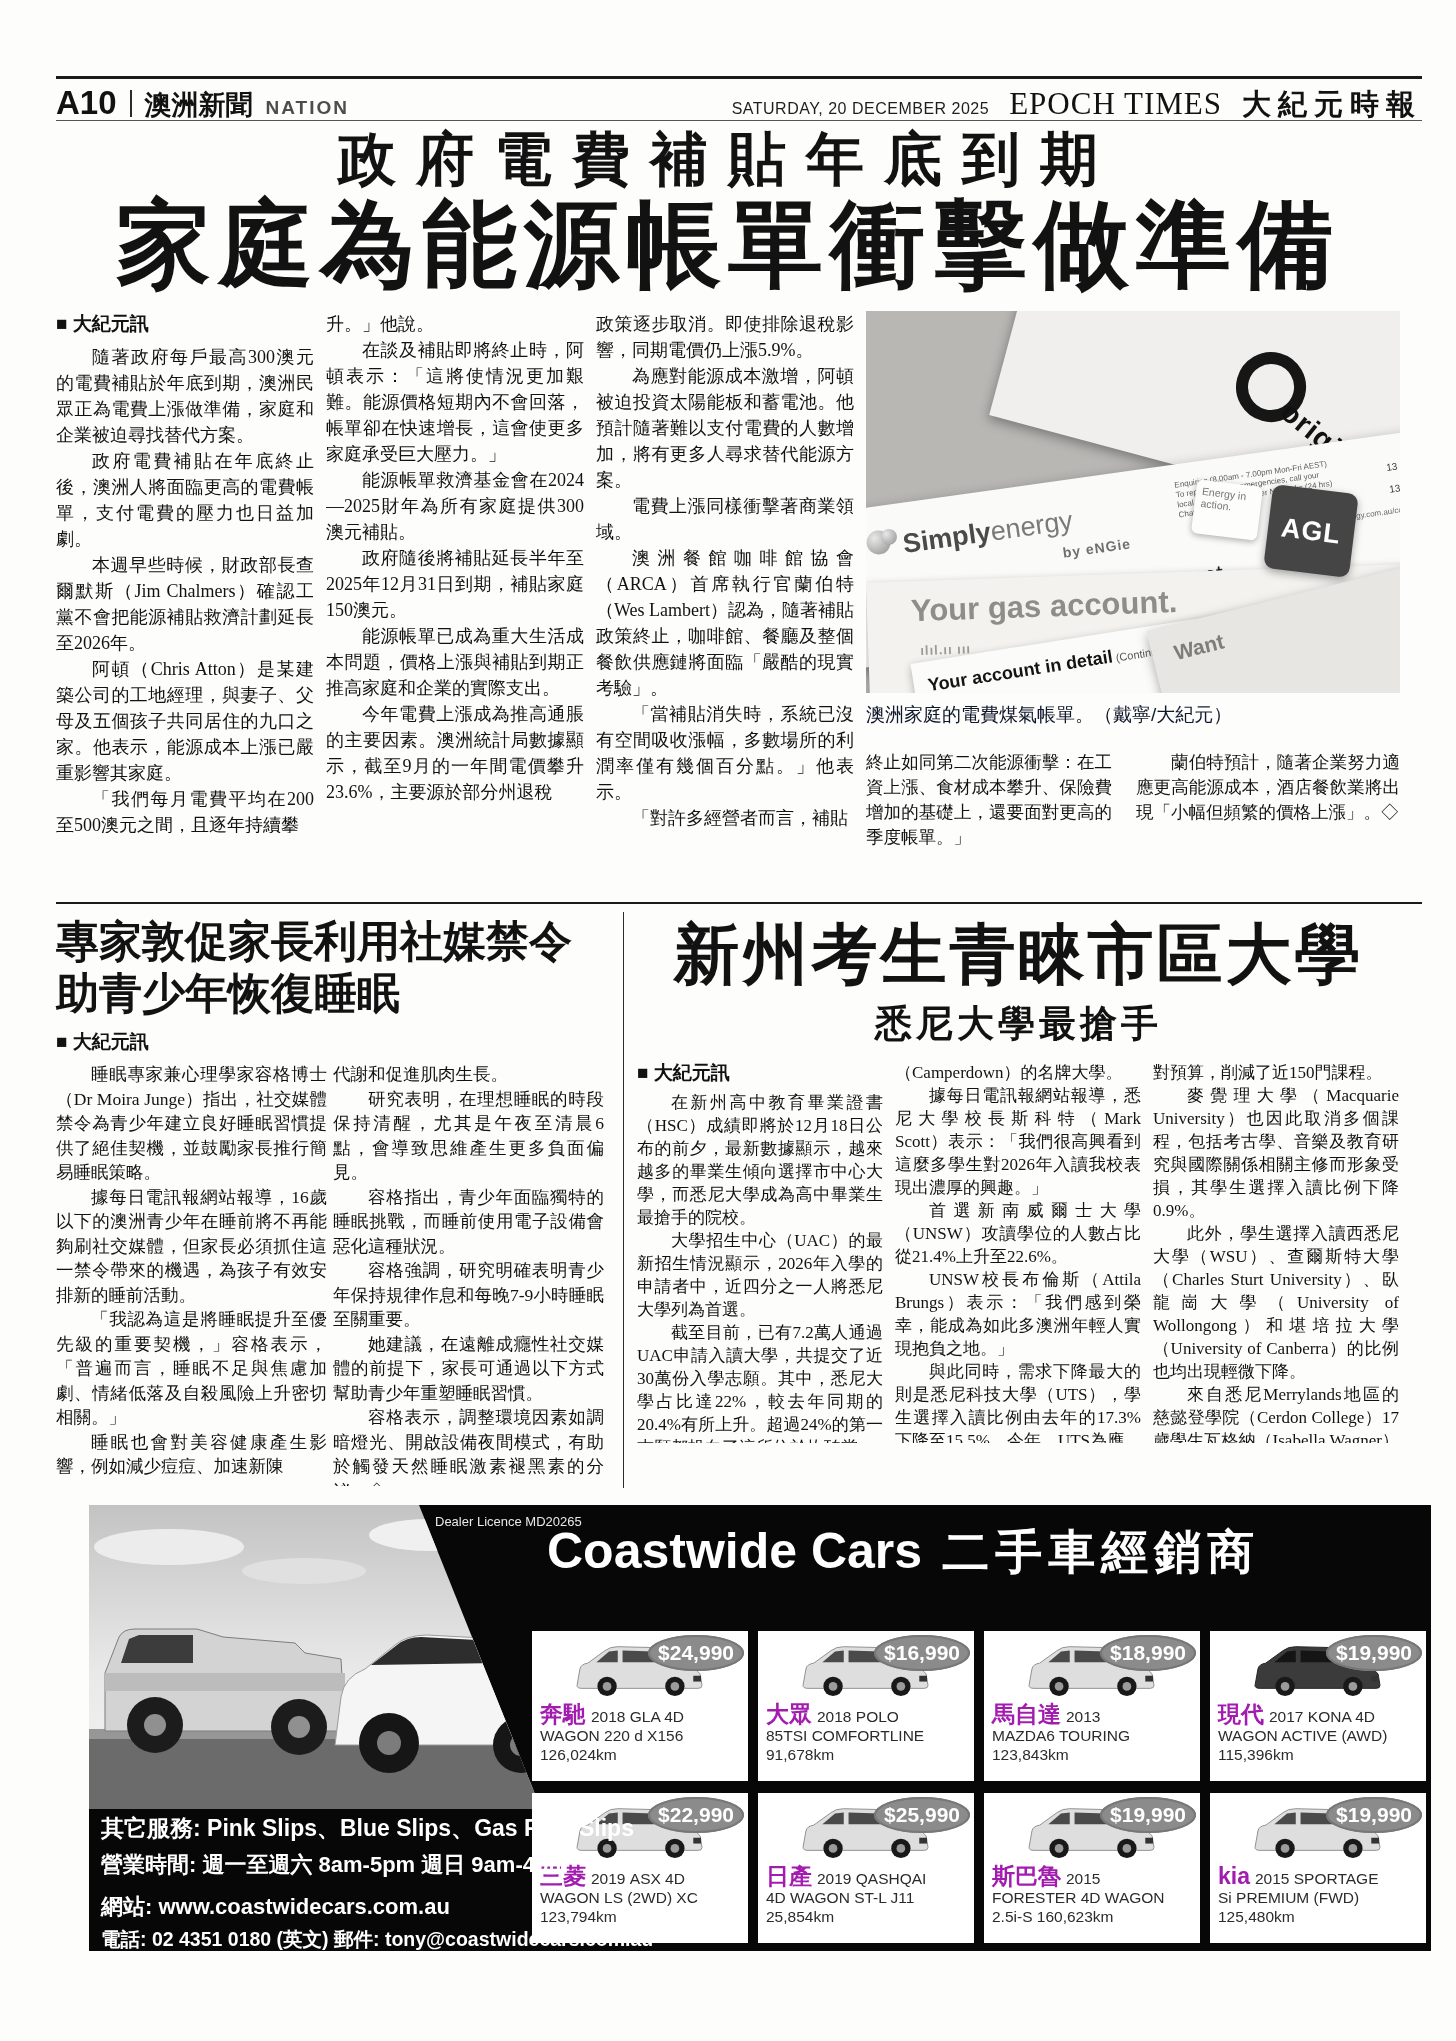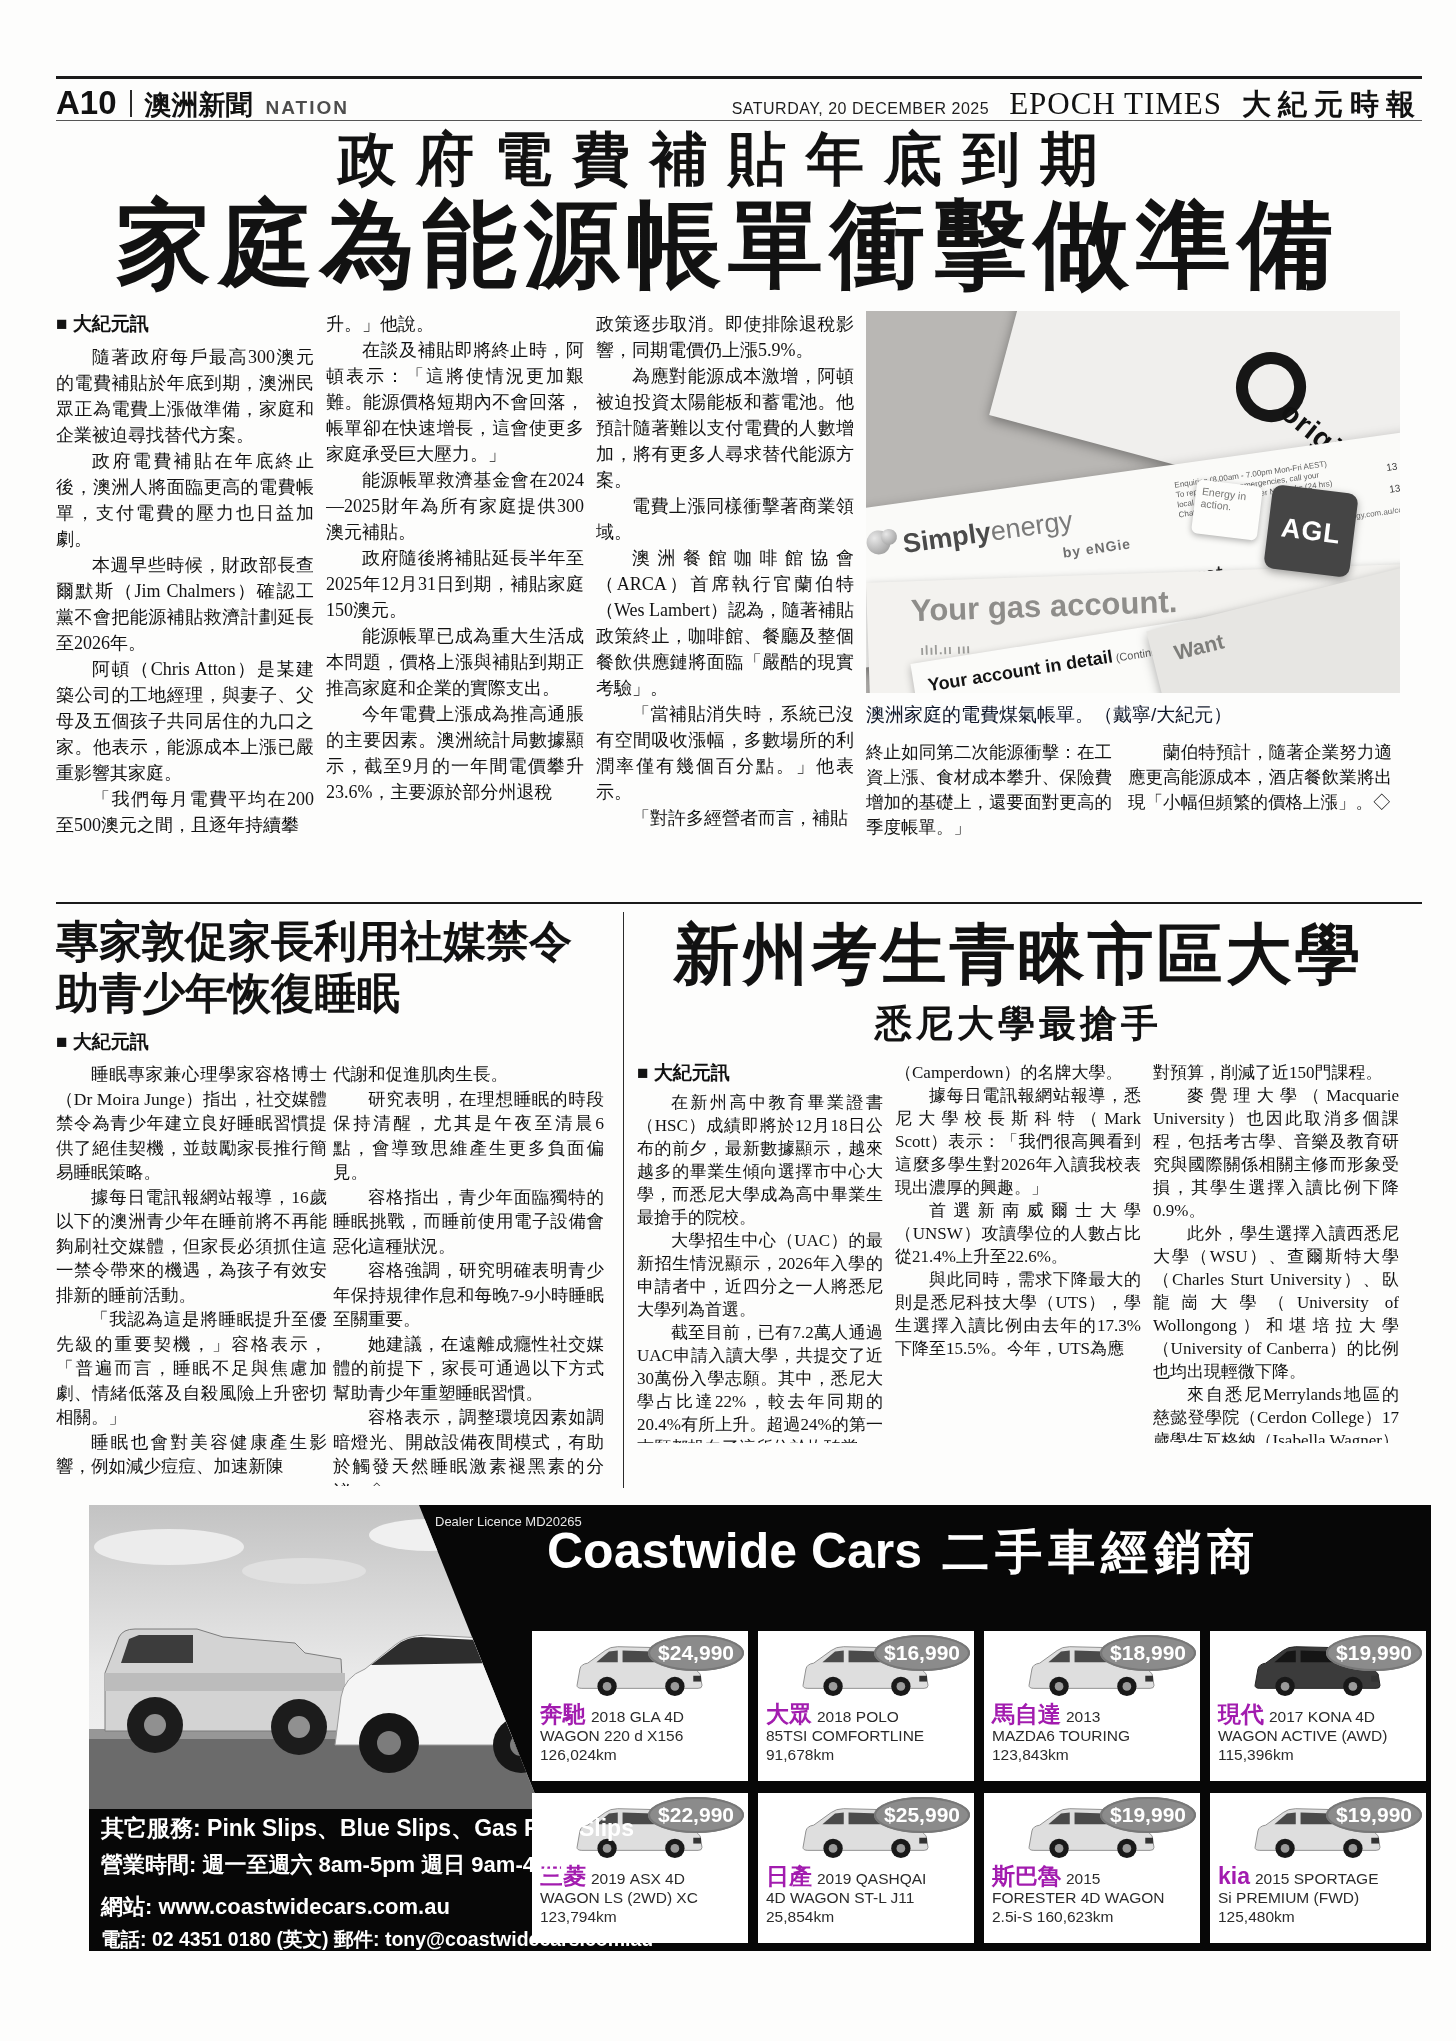--- a/index.html
+++ b/index.html
@@ -28,21 +28,21 @@
               line-height:1.04; margin-top:4px; white-space:nowrap; }
   .elec-body { display:flex; gap:12px; margin-top:16px; }
   .byline { font-family:"Liberation Sans", sans-serif; font-weight:700; font-size:19px; margin-bottom:7px; }
   .col { width:258px; height:522px; overflow:hidden; font-size:18px; line-height:26px; text-align:justify; }
   .para { margin:0; text-indent:2em; }
   .para.cont { text-indent:0; }
 
   .right-block { width:534px; }
   .photo { position:relative; width:534px; height:382px; background:#b9b7b4; overflow:hidden; }
   .caption { font-family:"Liberation Sans", sans-serif; font-size:19px; margin-top:9px; color:#0f172a; }
-  .bottom-cols { display:flex; gap:16px; margin-top:12px; }
+  .bottom-cols { display:flex; gap:24px; margin-top:22px; }
   .bcol { width:246px; height:104px; overflow:hidden; font-size:17.5px; line-height:25px; text-align:justify; }
   .bcol:last-child { width:264px; }
 
   
   .env { position:absolute; background:#ececea; box-shadow:0 4px 12px rgba(0,0,0,.35); }
   .env-origin { width:470px; height:300px; right:-90px; top:-130px; transform:rotate(15deg); background:#f0efed; }
   .origin-ring { position:absolute; left:230px; top:165px; width:46px; height:46px;
                  border:12px solid #161616; border-radius:50%; }
   .origin-word { position:absolute; left:280px; top:218px; font-family:"Liberation Sans", sans-serif;
                  font-weight:700; font-size:29px; color:#111; transform:rotate(24deg); letter-spacing:1px; }
@@ -285,20 +285,21 @@
         <div>
             <p class="para">在新州高中教育畢業證書（HSC）成績即將於12月18日公布的前夕，最新數據顯示，越來越多的畢業生傾向選擇市中心大學，而悉尼大學成為高中畢業生最搶手的院校。</p>
             <p class="para">大學招生中心（UAC）的最新招生情況顯示，2026年入學的申請者中，近四分之一人將悉尼大學列為首選。</p>
             <p class="para">截至目前，已有7.2萬人通過UAC申請入讀大學，共提交了近30萬份入學志願。其中，悉尼大學占比達22%，較去年同期的20.4%有所上升。超過24%的第一志願都投向了這所位於坎珀當</p>
           </div>
       </div>
       <div class="ucol">
           <p class="para cont">（Camperdown）的名牌大學。</p>
           <p class="para">據每日電訊報網站報導，悉尼大學校長斯科特（Mark Scott）表示：「我們很高興看到這麼多學生對2026年入讀我校表現出濃厚的興趣。」</p>
           <p class="para">首選新南威爾士大學（UNSW）攻讀學位的人數占比從21.4%上升至22.6%。</p>
+          <p class="para">UNSW校長布倫斯（Attila Brungs）表示：「我們感到榮幸，能成為如此多澳洲年輕人實現抱負之地。」</p>
           <p class="para">與此同時，需求下降最大的則是悉尼科技大學（UTS），學生選擇入讀比例由去年的17.3%下降至15.5%。今年，UTS為應</p>
         </div>
       <div class="ucol">
           <p class="para cont">對預算，削減了近150門課程。</p>
           <p class="para">麥覺理大學（Macquarie University）也因此取消多個課程，包括考古學、音樂及教育研究與國際關係相關主修而形象受損，其學生選擇入讀比例下降0.9%。</p>
           <p class="para">此外，學生選擇入讀西悉尼大學（WSU）、查爾斯特大學（Charles Sturt University）、臥龍崗大學（University of Wollongong）和堪培拉大學（University of Canberra）的比例也均出現輕微下降。</p>
           <p class="para">來自悉尼Merrylands地區的慈懿登學院（Cerdon College）17歲學生瓦格納（Isabella Wagner）正在等待成績公布。◇</p>
         </div>
     </div>
   </div>

